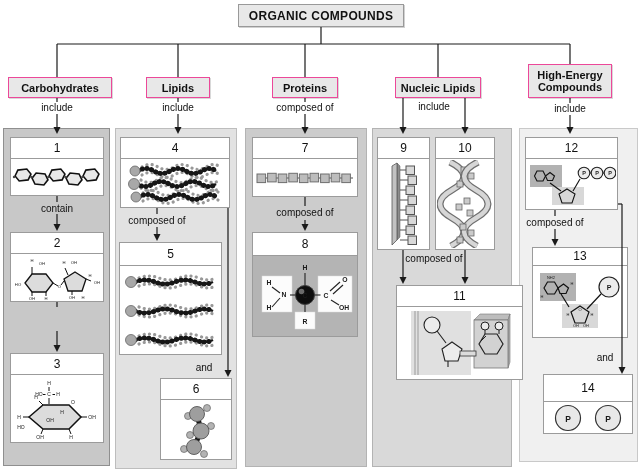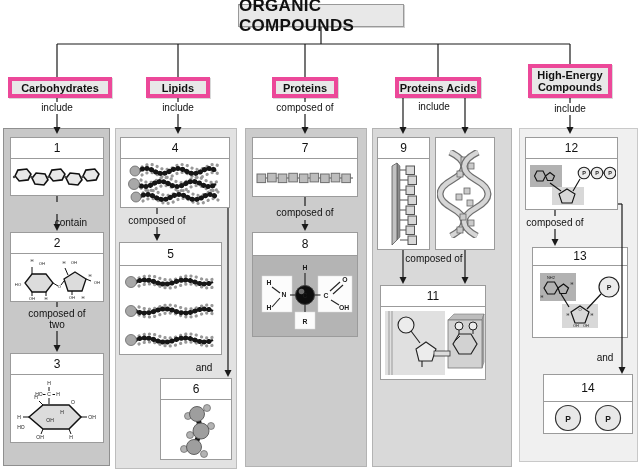--- a/index.html
+++ b/index.html
@@ -6,23 +6,23 @@
   .canvas{position:relative;width:641px;height:471px;background:#ffffff;
           font-family:"Liberation Sans",sans-serif;overflow:hidden;}
   .col{position:absolute;box-sizing:border-box;}
   .col-carb{left:3px;top:128px;width:107px;height:338px;background:#c8c8c8;border:1px solid #8f8f8f;}
   .col-lip {left:115px;top:128px;width:122px;height:341px;background:#e2e2e2;border:1px solid #bdbdbd;}
   .col-pro {left:245px;top:128px;width:122px;height:339px;background:#cccccc;border:1px solid #b3b3b3;}
   .col-na  {left:372px;top:128px;width:140px;height:339px;background:#d9d9d9;border:1px solid #b3b3b3;}
   .col-he  {left:519px;top:128px;width:119px;height:334px;background:#f0f0f0;border:1px solid #c9c9c9;}
   .root{position:absolute;left:238px;top:4px;width:166px;height:23px;background:#e8e8e8;
         border:1px solid #999;box-shadow:1px 1px 0 rgba(0,0,0,.18);box-sizing:border-box;
-        display:flex;align-items:center;justify-content:center;font-size:17px;font-weight:700;
+        display:flex;align-items:center;justify-content:center;font-size:12px;font-weight:700;
         letter-spacing:.3px;color:#111;z-index:4;}
-  .cat{position:absolute;background:#e8e8e8;border:4px solid #ec4899;box-shadow:1px 1px 0 rgba(0,0,0,.15);
+  .cat{position:absolute;background:#e8e8e8;border:1px solid #ec4899;box-shadow:1px 1px 0 rgba(0,0,0,.15);
        box-sizing:border-box;display:flex;align-items:center;justify-content:center;text-align:center;
        font-size:11px;font-weight:700;line-height:12px;color:#111;z-index:4;}
   .cat-carb{left:8px;top:77px;width:104px;height:21px;}
   .cat-lip{left:146px;top:77px;width:64px;height:21px;}
   .cat-pro{left:272px;top:77px;width:66px;height:21px;}
   .cat-na{left:395px;top:77px;width:86px;height:21px;}
   .cat-he{left:528px;top:64px;width:84px;height:34px;}
   .rel{position:absolute;font-size:10px;line-height:11px;text-align:center;color:#111;z-index:4;}
   .node{position:absolute;background:#fff;border:1px solid #9b9b9b;box-sizing:border-box;
         display:flex;flex-direction:column;z-index:2;}
@@ -117,33 +117,32 @@
   <div class="cat cat-carb">
     <span>Carbohydrates</span>
   </div>
   <div class="cat cat-lip">
     <span>Lipids</span>
   </div>
   <div class="cat cat-pro">
     <span>Proteins</span>
   </div>
   <div class="cat cat-na">
-    <span>Proteins Acids</span>
+    <span>Nucleic Lipids</span>
   </div>
   <div class="cat cat-he">
     <span>High-Energy Compounds</span>
   </div>
 
   <div class="rel" style="left:27px;top:102px;width:60px;">include</div>
   <div class="rel" style="left:148px;top:102px;width:60px;">include</div>
   <div class="rel" style="left:265px;top:102px;width:80px;">composed of</div>
   <div class="rel" style="left:404px;top:101px;width:60px;">include</div>
   <div class="rel" style="left:540px;top:103px;width:60px;">include</div>
-  <div class="rel" style="left:27px;top:217px;width:60px;text-align:right;">contain</div>
-  <div class="rel" style="left:22px;top:308px;width:70px;">composed of two</div>
+  <div class="rel" style="left:27px;top:203px;width:60px;">contain</div>
   <div class="rel" style="left:117px;top:215px;width:80px;">composed of</div>
   <div class="rel" style="left:186px;top:362px;width:36px;">and</div>
   <div class="rel" style="left:265px;top:207px;width:80px;">composed of</div>
   <div class="rel" style="left:402px;top:253px;width:64px;">composed of</div>
   <div class="rel" style="left:515px;top:217px;width:80px;">composed of</div>
   <div class="rel" style="left:590px;top:352px;width:30px;">and</div>
 
   <div class="node" style="left:10px;top:137px;width:94px;height:59px;">
     <div class="num">1</div>
     <div class="img">
@@ -391,20 +390,21 @@
           <rect x="26" y="46" width="8.5" height="8.5"></rect>
             <rect x="28" y="56" width="8.5" height="8.5"></rect>
           <rect x="26" y="66" width="8.5" height="8.5"></rect>
             <rect x="28" y="76" width="8.5" height="8.5"></rect>
         </g>
       </svg>
     </div>
   </div>
 
   <div class="node" style="left:435px;top:137px;width:60px;height:113px;">
+    <div class="num">10</div>
     <div class="img">
       <svg width="56" height="88" viewBox="0 0 56 88">
         <path d="M13,2 C31,11 31,21 15,30 C-1,39 -1,49 15,58 C31,67 31,77 14,86" fill="none" stroke="#6f6f6f" stroke-width="7"></path>
         <path d="M13,2 C31,11 31,21 15,30 C-1,39 -1,49 15,58 C31,67 31,77 14,86" fill="none" stroke="#d6d6d6" stroke-width="4.5"></path>
         <g fill="#cbcbcb" stroke="#666" stroke-width=".8">
           <rect x="24" y="7" width="6" height="6"></rect>
             <rect x="31" y="13" width="6" height="6"></rect>
           <rect x="20" y="21" width="6" height="6"></rect>
             <rect x="27" y="38" width="6" height="6"></rect>
           <rect x="19" y="44" width="6" height="6"></rect>
@@ -414,21 +414,21 @@
         <g fill="#cbcbcb" stroke="#666" stroke-width=".8">
           <rect x="30" y="50" width="6" height="6"></rect>
             <rect x="23" y="64" width="6" height="6"></rect>
           <rect x="31" y="70" width="6" height="6"></rect>
             <rect x="20" y="77" width="6" height="6"></rect>
         </g>
       </svg>
     </div>
   </div>
 
-  <div class="node" style="left:380px;top:285px;width:106px;height:95px;">
+  <div class="node" style="left:396px;top:285px;width:127px;height:95px;">
     <div class="num">11</div>
     <div class="img">
       <svg width="103" height="70" viewBox="0 0 103 70">
         <rect x="3" y="3" width="60" height="64" fill="#e0e0e0"></rect>
         <line x1="7" y1="3" x2="7" y2="67" stroke="#9a9a9a" stroke-width="1"></line>
         <line x1="10" y1="3" x2="10" y2="67" stroke="#9a9a9a" stroke-width="1"></line>
         <polygon points="66,12 72,6 102,6 100,12" fill="#bdbdbd" stroke="#777" stroke-width=".6"></polygon>
         <polygon points="100,12 102,6 102,54 100,60" fill="#b0b0b0" stroke="#777" stroke-width=".6"></polygon>
         <rect x="66" y="12" width="34" height="48" fill="#d2d2d2" stroke="#777" stroke-width=".8"></rect>
         <circle cx="24" cy="17" r="8" fill="#ececec" stroke="#222" stroke-width="1.1"></circle>

